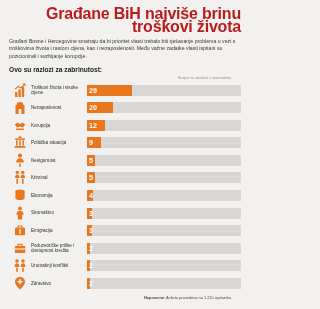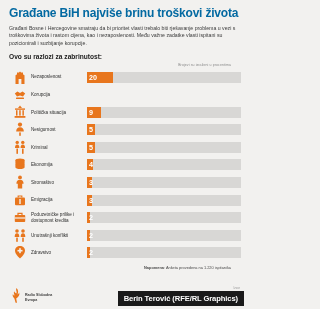--- a/index.html
+++ b/index.html
@@ -6,22 +6,22 @@
   body{
     width:250px;height:309px;
     background:#f2f1ef;
     font-family:"Liberation Sans","DejaVu Sans",sans-serif;
     color:#2b2b2b;
     overflow:hidden;
   }
   .page{width:250px;height:309px;position:relative;box-sizing:border-box;padding:7px 9px 0 9px;}
 
   .headline{
-    font-size:12px;line-height:13px;font-weight:bold;
-    letter-spacing:-0.2px;color:#0369a1;margin:0 0 5px 0;
+    font-size:16px;line-height:13px;font-weight:bold;
+    letter-spacing:-0.2px;color:#b91c1c;margin:0 0 5px 0;text-align:right;
   }
   .standfirst{
     font-size:5.2px;line-height:7.4px;color:#3a3a3a;margin:0 0 6px 0;
     text-align:left;
   }
   .subhead{
     font-size:6.6px;font-weight:bold;color:#1c1c1c;margin:0 0 3px 0;
   }
   .units-note{
     font-size:3.5px;color:#8a8a8a;text-align:right;
@@ -96,20 +96,37 @@
   <p class="standfirst">Građani Bosne i Hercegovine smatraju da bi prioritet vlasti trebalo biti rješavanje problema u vezi s troškovima života i rastom cijena, kao i nezaposlenosti. Među važne zadatke vlasti ispitani su pozicionirali i suzbijanje korupcije.</p>
 
   <div class="subhead">Ovo su razlozi za zabrinutost:</div>
 
   <div class="units-note">Brojevi su izraženi u procentima</div>
 
   <div class="rows">
       <div class="row">
         <div class="icon-cell">
           <svg width="12" height="15" viewBox="0 0 12 15">
+            <rect x="1" y="9" width="2.4" height="5" fill="#e8761d"></rect>
+            <rect x="4.4" y="6.5" width="2.4" height="7.5" fill="#e8761d"></rect>
+            <rect x="7.8" y="4" width="2.4" height="10" fill="#e8761d"></rect>
+            <path d="M1 6 L4.5 3.5 L7 5 L11 1" stroke="#e8761d" stroke-width="1.1" fill="none"></path>
+            <path d="M8.4 0.6 L11.4 0.6 L11.4 3.4 Z" fill="#e8761d"></path>
+          </svg>
+        </div>
+        <div class="label-cell">Troškovi života i visoke cijene</div>
+        <div class="bar-cell">
+          <div class="track"></div>
+          <div class="fill" style="width: 29%; background: rgb(232, 118, 29);"></div>
+          <div class="val">29</div>
+        </div>
+      </div>
+      <div class="row">
+        <div class="icon-cell">
+          <svg width="12" height="15" viewBox="0 0 12 15">
             <rect x="1.5" y="6" width="9" height="8" fill="#e8761d"></rect>
             <rect x="3" y="2.5" width="1.6" height="3.5" fill="#e8761d"></rect>
             <rect x="7.4" y="2.5" width="1.6" height="3.5" fill="#e8761d"></rect>
             <path d="M1 6 L6 1.6 L11 6 Z" fill="#e8761d"></path>
             <rect x="4.6" y="9" width="2.8" height="5" fill="#f2f1ef"></rect>
           </svg>
         </div>
         <div class="label-cell">Nezaposlenost</div>
         <div class="bar-cell">
           <div class="track"></div>
@@ -118,20 +135,25 @@
         </div>
       </div>
       <div class="row">
         <div class="icon-cell">
           <svg width="12" height="15" viewBox="0 0 12 15">
             <path d="M0.8 6.6 L3.4 4.6 L6 6 L8.6 4.6 L11.2 6.6 L9 9.6 L6 8.4 L3 9.6 Z" fill="#e8761d"></path>
             <rect x="2" y="10.4" width="8" height="1.6" rx="0.6" fill="#e8761d"></rect>
           </svg>
         </div>
         <div class="label-cell">Korupcija</div>
+        <div class="bar-cell">
+          <div class="track"></div>
+          <div class="fill" style="width: 12%; background: rgb(232, 118, 29);"></div>
+          <div class="val">12</div>
+        </div>
       </div>
       <div class="row">
         <div class="icon-cell">
           <svg width="12" height="15" viewBox="0 0 12 15">
             <path d="M6 0.6 L8 3 L4 3 Z" fill="#e8761d"></path>
             <rect x="1" y="3.4" width="10" height="1.4" fill="#e8761d"></rect>
             <rect x="2" y="5.2" width="1.5" height="5.4" fill="#e8761d"></rect>
             <rect x="5.2" y="5.2" width="1.5" height="5.4" fill="#e8761d"></rect>
             <rect x="8.4" y="5.2" width="1.5" height="5.4" fill="#e8761d"></rect>
             <rect x="0.6" y="11" width="10.8" height="1.8" fill="#e8761d"></rect>
@@ -266,29 +288,14 @@
         <div class="bar-cell">
           <div class="track"></div>
           <div class="fill" style="width: 2%; background: rgb(232, 118, 29);"></div>
           <div class="val">2</div>
         </div>
       </div>
     </div>
 
   <div class="note"><b>Napomena</b><span>: Anketa provedena na 1.220 ispitanika</span></div>
 
-  <div class="footer">
-    <div class="logo">
-      <span>
-        <svg width="11" height="15" viewBox="0 0 11 15">
-          <path d="M5.5 0 C4.2 2.6 6.6 3.4 5.2 5.6 C4.4 4.6 3.6 4.2 3.1 3.2 C2.2 5.1 3.9 6.2 3.2 7.7 C2.6 7.1 2.2 6.6 1.9 5.9 C0.9 8 2.8 9.3 3.4 10.6 L4.6 14.8 L6.0 14.8 L5.2 10.4 C7.6 9.2 9.0 7.0 8.2 4.6 C7.8 5.6 7.2 6.2 6.4 6.6 C7.6 4.4 7.4 2.0 5.5 0 Z" fill="#e8761d"></path>
-        </svg>
-      </span>
-      <span class="logo-text">
-        <span>Radio Slobodna</span><br>
-        <span>Evropa</span>
-      </span>
-    </div>
-    <div class="credit-sub">Izvor</div>
-    <div class="credit">Berin Terović (RFE/RL Graphics)</div>
-  </div>
 
 </div>
 
 </body></html>

